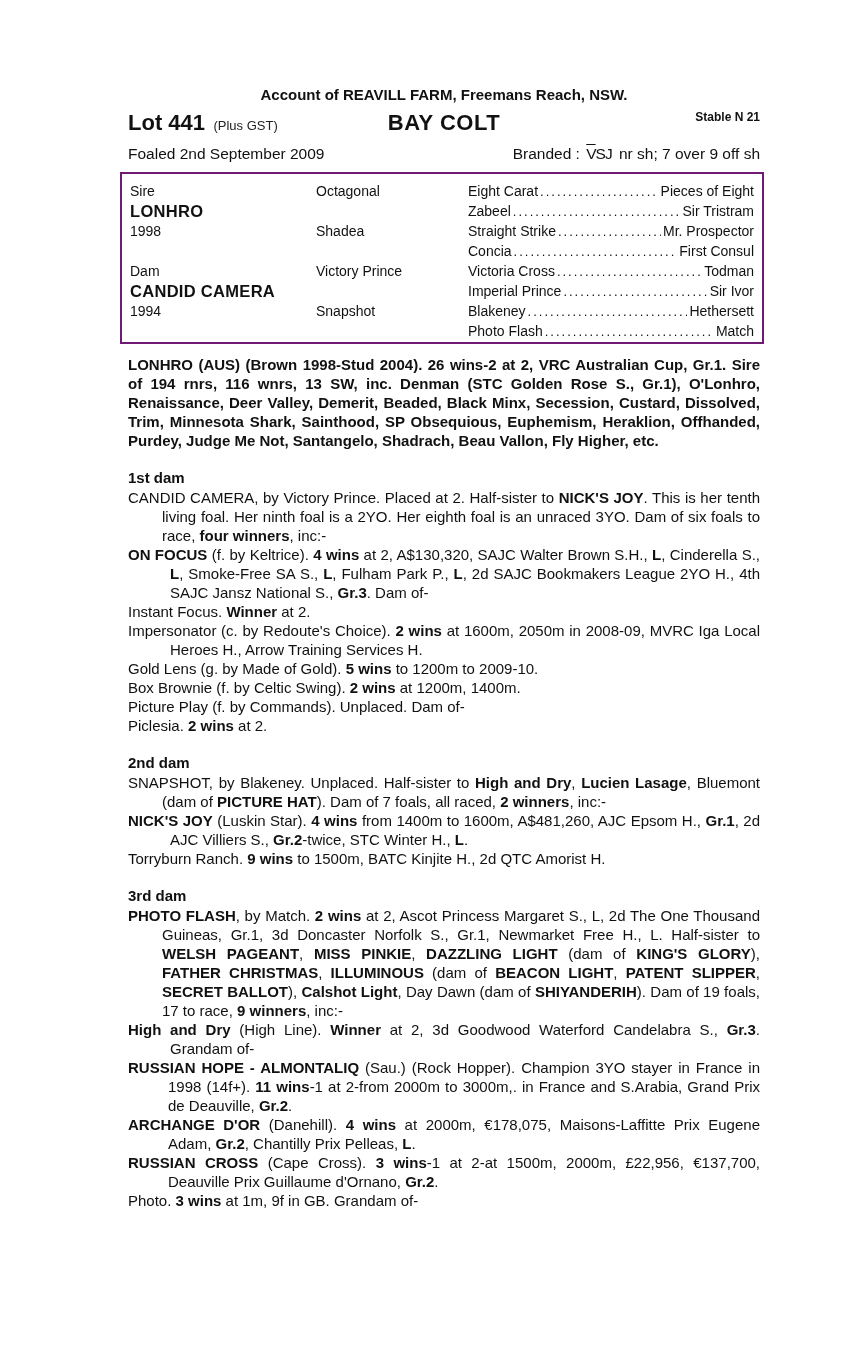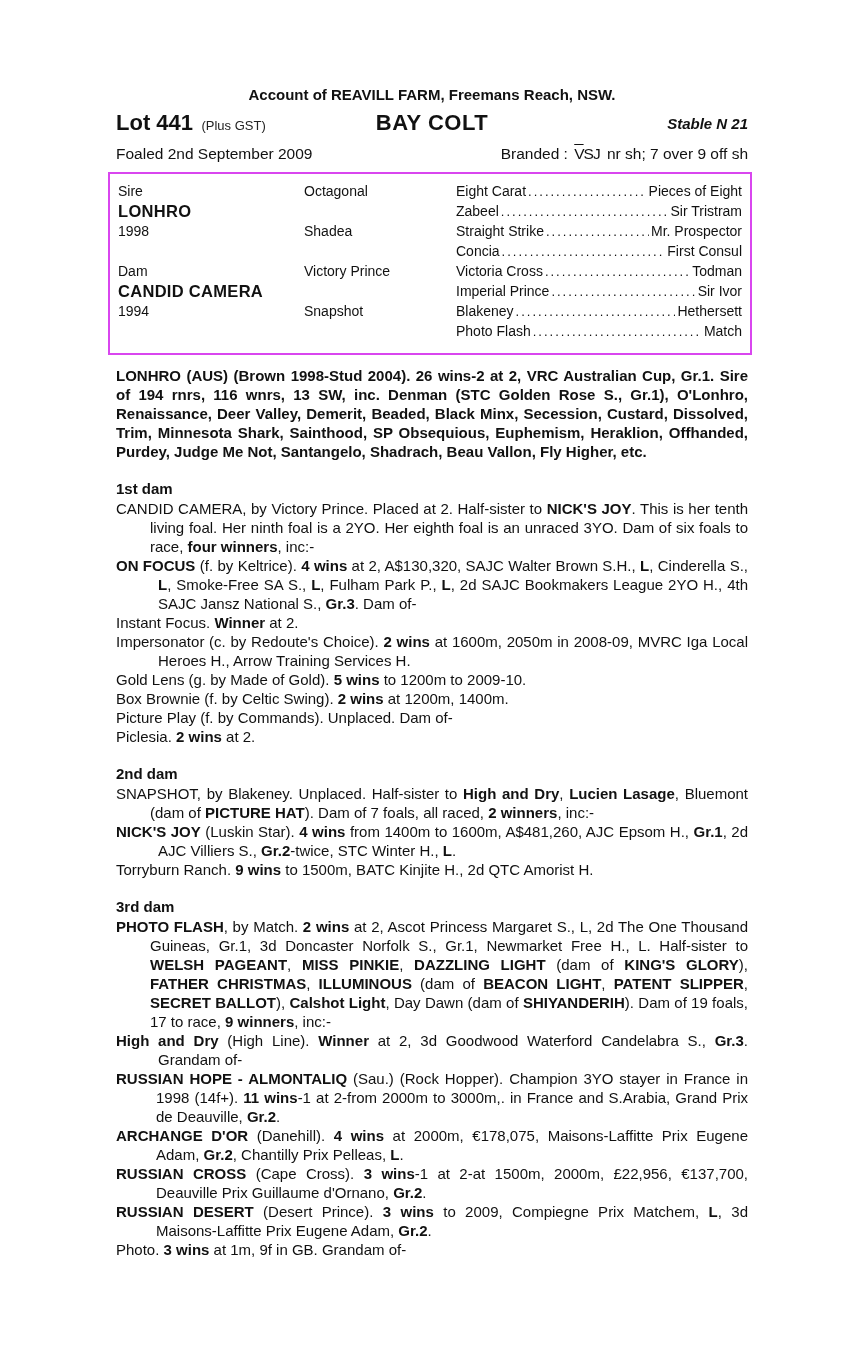--- a/index.html
+++ b/index.html
@@ -4,38 +4,38 @@
 <style>
   html, body { margin:0; padding:0; }
   body {
     width:860px; height:1356px;
     background:#ffffff;
     color:#111111;
     font-family:"Liberation Sans", sans-serif;
     position:relative;
     overflow:hidden;
   }
-  .page { position:absolute; left:116px; top:86px; width:632px; }
+  .page { position:absolute; left:128px; top:86px; width:632px; }
 
   
   .account { text-align:center; font-weight:bold; font-size:15px; }
-  .lot-row { display:flex; align-items:center; margin-top:7px; }
+  .lot-row { display:flex; align-items:flex-start; margin-top:7px; }
   .lot-left { flex:1; white-space:nowrap; }
   .lot-num { font-size:22px; font-weight:bold; }
   .gst { font-size:13px; color:#222; margin-left:4px; }
   .horse-title { font-size:22px; font-weight:bold; letter-spacing:0.5px; }
-  .lot-right { flex:1; text-align:right; font-weight:bold; font-size:15px;font-style:italic; }
+  .lot-right { flex:1; text-align:right; font-weight:bold; font-size:12px; }
   .foal-row { display:flex; justify-content:space-between; align-items:baseline;
               font-size:15.5px; margin-top:9px; margin-bottom:9px;gap:40px; }
   .brand-v { text-decoration:overline; }
   .brand-mark { letter-spacing:-1px; margin:0 3px 0 2px; }
 
   
-  .ped-table { border:2px solid #d946ef; margin-left:-8px; width:calc(100% + 12px);
-               box-sizing:border-box; padding:7px 8px 12px 8px; }
+  .ped-table { border:2px solid #701a75; margin-left:-8px; width:calc(100% + 12px);
+               box-sizing:border-box; padding:7px 8px 1px 8px; }
   .ped-half { display:flex; }
   .c1 { width:186px; } .c2 { width:152px; } .c3 { flex:1; min-width:0; }
   .pline { height:20px; line-height:20px; font-size:14px; white-space:nowrap; overflow:hidden; }
   .pname { font-size:16.5px; font-weight:bold; letter-spacing:0.3px; }
   .leader-row { display:flex; align-items:baseline; height:20px; line-height:20px;
                 font-size:14px; white-space:nowrap; }
   .dots { flex:1; overflow:hidden; margin:0 2px; min-width:8px; }
   .dots::after { content:"................................................................................"; letter-spacing:2px; font-size:13px; }
 
   
@@ -169,18 +169,17 @@
         <p class="entry lv-b"><b>NICK'S JOY</b><span> (Luskin Star). </span><b>4 wins</b><span> from 1400m to 1600m, A$481,260, AJC Epsom H., </span><b>Gr.1</b><span>, 2d AJC Villiers S., </span><b>Gr.2</b><span>-twice, STC Winter H., </span><b>L</b><span>.</span></p>
         <p class="entry lv-b"><span>Torryburn Ranch. </span><b>9 wins</b><span> to 1500m, BATC Kinjite H., 2d QTC Amorist H.</span></p>
       </section>
       <section>
         <h3 class="dam-heading">3rd dam</h3>
         <p class="entry lv-a"><b>PHOTO FLASH</b><span>, by Match. </span><b>2 wins</b><span> at 2, Ascot Princess Margaret S., L, 2d The One Thousand Guineas, Gr.1, 3d Doncaster Norfolk S., Gr.1, Newmarket Free H., L. Half-sister to </span><b>WELSH PAGEANT</b><span>, </span><b>MISS PINKIE</b><span>, </span><b>DAZZLING LIGHT</b><span> (dam of </span><b>KING'S GLORY</b><span>), </span><b>FATHER CHRISTMAS</b><span>, </span><b>ILLUMINOUS</b><span> (dam of </span><b>BEACON LIGHT</b><span>, </span><b>PATENT SLIPPER</b><span>, </span><b>SECRET BALLOT</b><span>), </span><b>Calshot Light</b><span>, Day Dawn (dam of </span><b>SHIYANDERIH</b><span>). Dam of 19 foals, 17 to race, </span><b>9 winners</b><span>, inc:-</span></p>
         <p class="entry lv-b"><b>High and Dry</b><span> (High Line). </span><b>Winner</b><span> at 2, 3d Goodwood Waterford Candelabra S., </span><b>Gr.3</b><span>. Grandam of-</span></p>
         <p class="entry lv-c"><b>RUSSIAN HOPE - ALMONTALIQ</b><span> (Sau.) (Rock Hopper). Champion 3YO stayer in France in 1998 (14f+). </span><b>11 wins</b><span>-1 at 2-from 2000m to 3000m,. in France and S.Arabia, Grand Prix de Deauville, </span><b>Gr.2</b><span>.</span></p>
         <p class="entry lv-c"><b>ARCHANGE D'OR</b><span> (Danehill). </span><b>4 wins</b><span> at 2000m, €178,075, Maisons-Laffitte Prix Eugene Adam, </span><b>Gr.2</b><span>, Chantilly Prix Pelleas, </span><b>L</b><span>.</span></p>
         <p class="entry lv-c"><b>RUSSIAN CROSS</b><span> (Cape Cross). </span><b>3 wins</b><span>-1 at 2-at 1500m, 2000m, £22,956, €137,700, Deauville Prix Guillaume d'Ornano, </span><b>Gr.2</b><span>.</span></p>
-        <p class="entry lv-c"><b>RUSSIAN DESERT</b><span> (Desert Prince). </span><b>3 wins</b><span> to 2009, Compiegne Prix Matchem, </span><b>L</b><span>, 3d Maisons-Laffitte Prix Eugene Adam, </span><b>Gr.2</b><span>.</span></p>
         <p class="entry lv-b"><span>Photo. </span><b>3 wins</b><span> at 1m, 9f in GB. Grandam of-</span></p>
       </section>
     </div>
 
 </div>
 
 </body></html>

